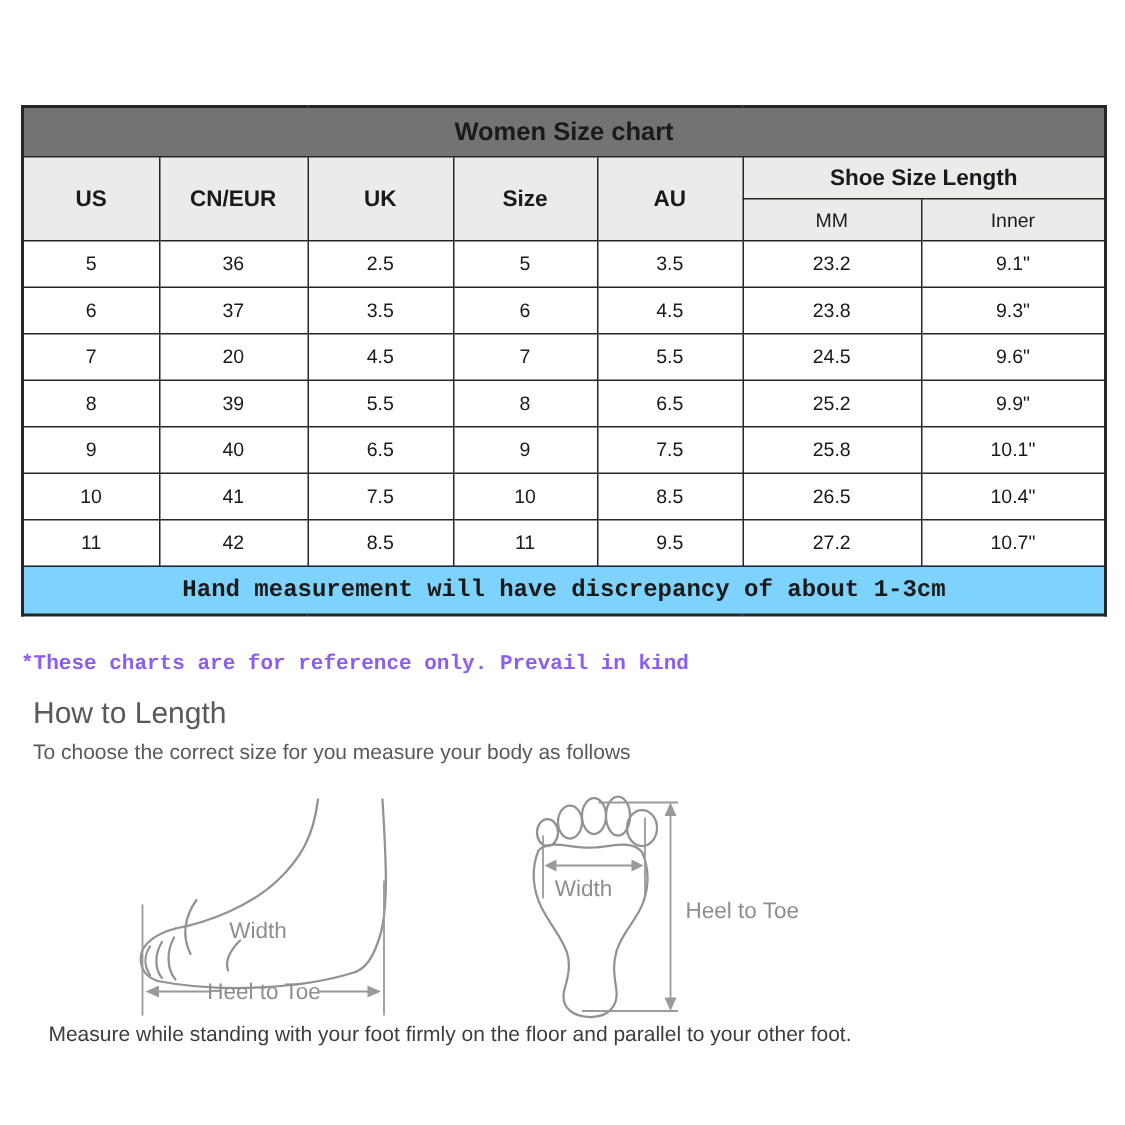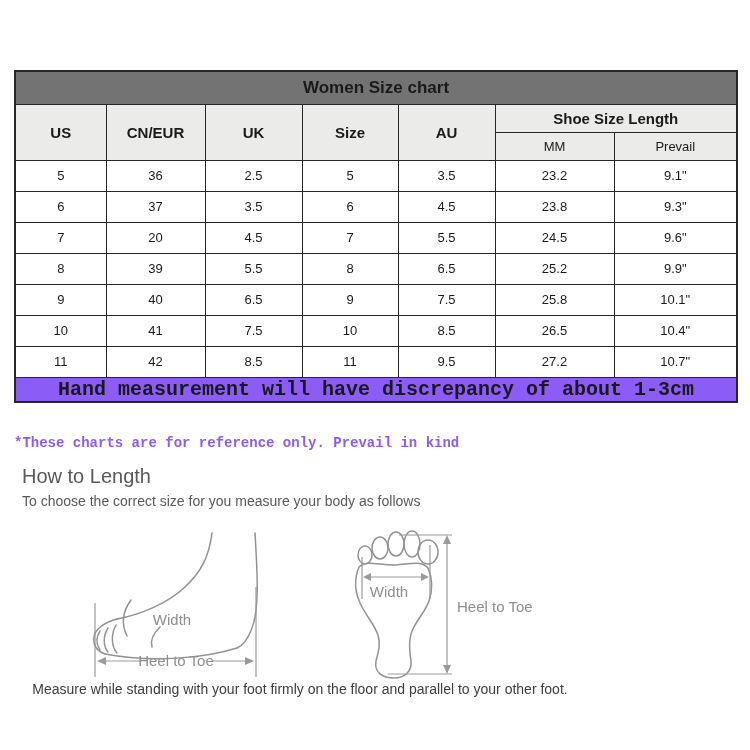--- a/index.html
+++ b/index.html
@@ -49,25 +49,25 @@
   }
   tr.hdr th.span-head{height:28px;}
   tr.hdr-sub th{
     background:var(--header-bg);
     font-weight:normal;
     font-size:13px;
     height:28px;
   }
   tr.data-row td{height:31px;background:#ffffff;}
   tr.footnote-row td{
-    height:23px;
-    background:#8b5cf6;
+    height:33px;
+    background:#7dd3fc;
     font-family:"Liberation Mono", monospace;
     font-weight:bold;
-    font-size:20px;
+    font-size:16px;
     letter-spacing:0px;
   }
 
   
   .disclaimer{
     position:absolute;left:14px;top:435px;
     font-family:"Liberation Mono", monospace;
     font-weight:bold;font-size:14px;color:#8b5cf6;
     white-space:nowrap;
   }
@@ -118,21 +118,21 @@
       <tr class="hdr">
         <th rowspan="2">US</th>
         <th rowspan="2">CN/EUR</th>
         <th rowspan="2">UK</th>
         <th rowspan="2">Size</th>
         <th rowspan="2">AU</th>
         <th colspan="2" class="span-head">Shoe Size Length</th>
       </tr>
       <tr class="hdr-sub">
         <th>MM</th>
-        <th>Prevail</th>
+        <th>Inner</th>
       </tr>
 
       <tr class="data-row">
           <td>5</td>
           <td>36</td>
           <td>2.5</td>
           <td>5</td>
           <td>3.5</td>
           <td>23.2</td>
           <td>9.1"</td>

